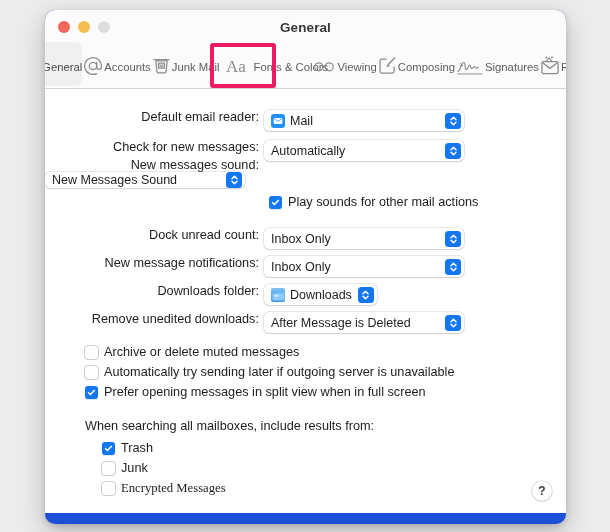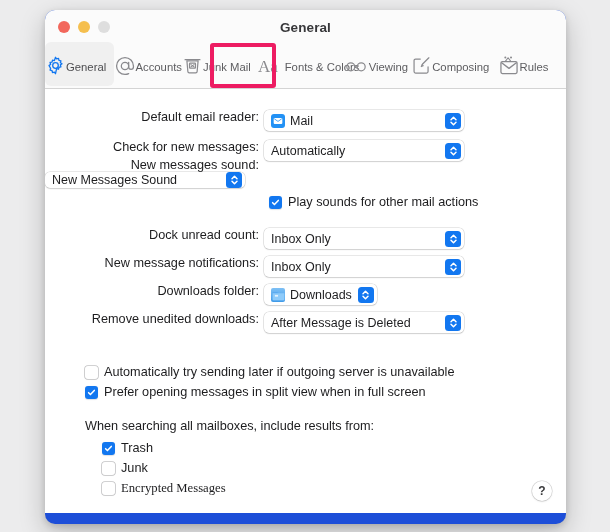--- a/index.html
+++ b/index.html
@@ -323,20 +323,30 @@
         <span class="glyph">
           <svg width="21" height="21" viewBox="0 0 24 24" fill="none" stroke="#8a8a8e" stroke-width="1.4">
             <path d="M19.5 13.6v5.3a1.7 1.7 0 01-1.7 1.7H5.2a1.7 1.7 0 01-1.7-1.7V6.3a1.7 1.7 0 011.7-1.7h5.4" stroke-linecap="round"></path>
             <path d="M13 10.6L20.4 3.2" stroke-linecap="round"></path>
             <path d="M13 10.6l-1.2 2.6 2.6-1.2" stroke-linejoin="round"></path>
           </svg>
         </span>
         <span class="tb-label">Composing</span>
       </div>
 
+      <div class="tb-item wide">
+        <span class="glyph">
+          <svg width="30" height="22" viewBox="0 0 34 24" fill="none" stroke="#8a8a8e" stroke-width="1.3">
+            <path d="M3 18c3.5 0 3.8-10 7-10 2.3 0 .4 8 3 8 1.6 0 2-5 3.6-5 1.5 0 1 4 2.6 4 1.2 0 1.5-2.4 2.6-2.4 1 0 1.3 1.9 2.2 1.9 1 0 1.4-1 2.6-1" stroke-linecap="round"></path>
+            <path d="M3 21h28" stroke-linecap="round" stroke-width="1.1"></path>
+            <path d="M6.3 9.2l2.4 2.4M8.7 9.2l-2.4 2.4" stroke-width="1.1" stroke-linecap="round"></path>
+          </svg>
+        </span>
+        <span class="tb-label">Signatures</span>
+      </div>
 
       <div class="tb-item">
         <span class="glyph">
           <svg width="22" height="22" viewBox="0 0 24 24" fill="none" stroke="#8a8a8e" stroke-width="1.4">
             <rect x="3.2" y="7.2" width="17.6" height="13" rx="1.6"></rect>
             <path d="M3.6 8.2L12 14.6l8.4-6.4" stroke-linejoin="round"></path>
             <path d="M8 7l3-4 3 4" stroke-width="1.1" stroke-linecap="round"></path>
             <circle cx="8" cy="2.8" r="1.1" fill="#8a8a8e" stroke="none"></circle>
             <circle cx="14.2" cy="2.8" r="1.1" fill="#8a8a8e" stroke="none"></circle>
           </svg>
@@ -457,20 +467,24 @@
         <span class="popup-text">After Message is Deleted</span>
         <span class="stepper">
           <svg width="9" height="12" viewBox="0 0 9 12" fill="none" stroke="#ffffff" stroke-width="1.5" stroke-linecap="round" stroke-linejoin="round">
             <path d="M2 4.7L4.5 2.2 7 4.7"></path>
               <path d="M2 7.3l2.5 2.5L7 7.3"></path>
           </svg>
         </span>
       </div>
     </div>
 
+    <div class="cb-row" style="left:40px; top:256px;">
+      <span class="checkbox off"></span>
+      <span>Archive or delete muted messages</span>
+    </div>
 
     <div class="cb-row" style="left:40px; top:276px;">
       <span class="checkbox off"></span>
       <span>Automatically try sending later if outgoing server is unavailable</span>
     </div>
 
     <div class="cb-row" style="left:40px; top:296px;">
       <span class="checkbox on">
         <svg width="9" height="9" viewBox="0 0 10 10" fill="none" stroke="#ffffff" stroke-width="1.7" stroke-linecap="round" stroke-linejoin="round">
           <path d="M1.8 5.2l2 2.1 4.3-4.6"></path>

